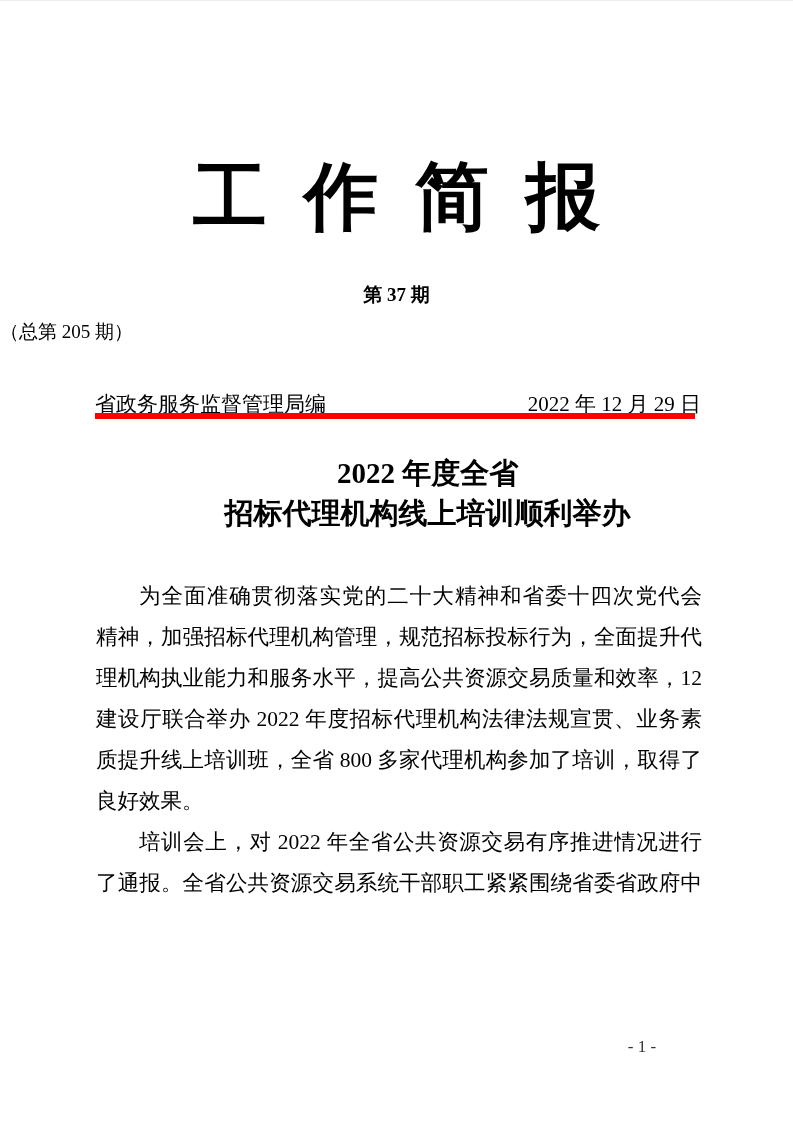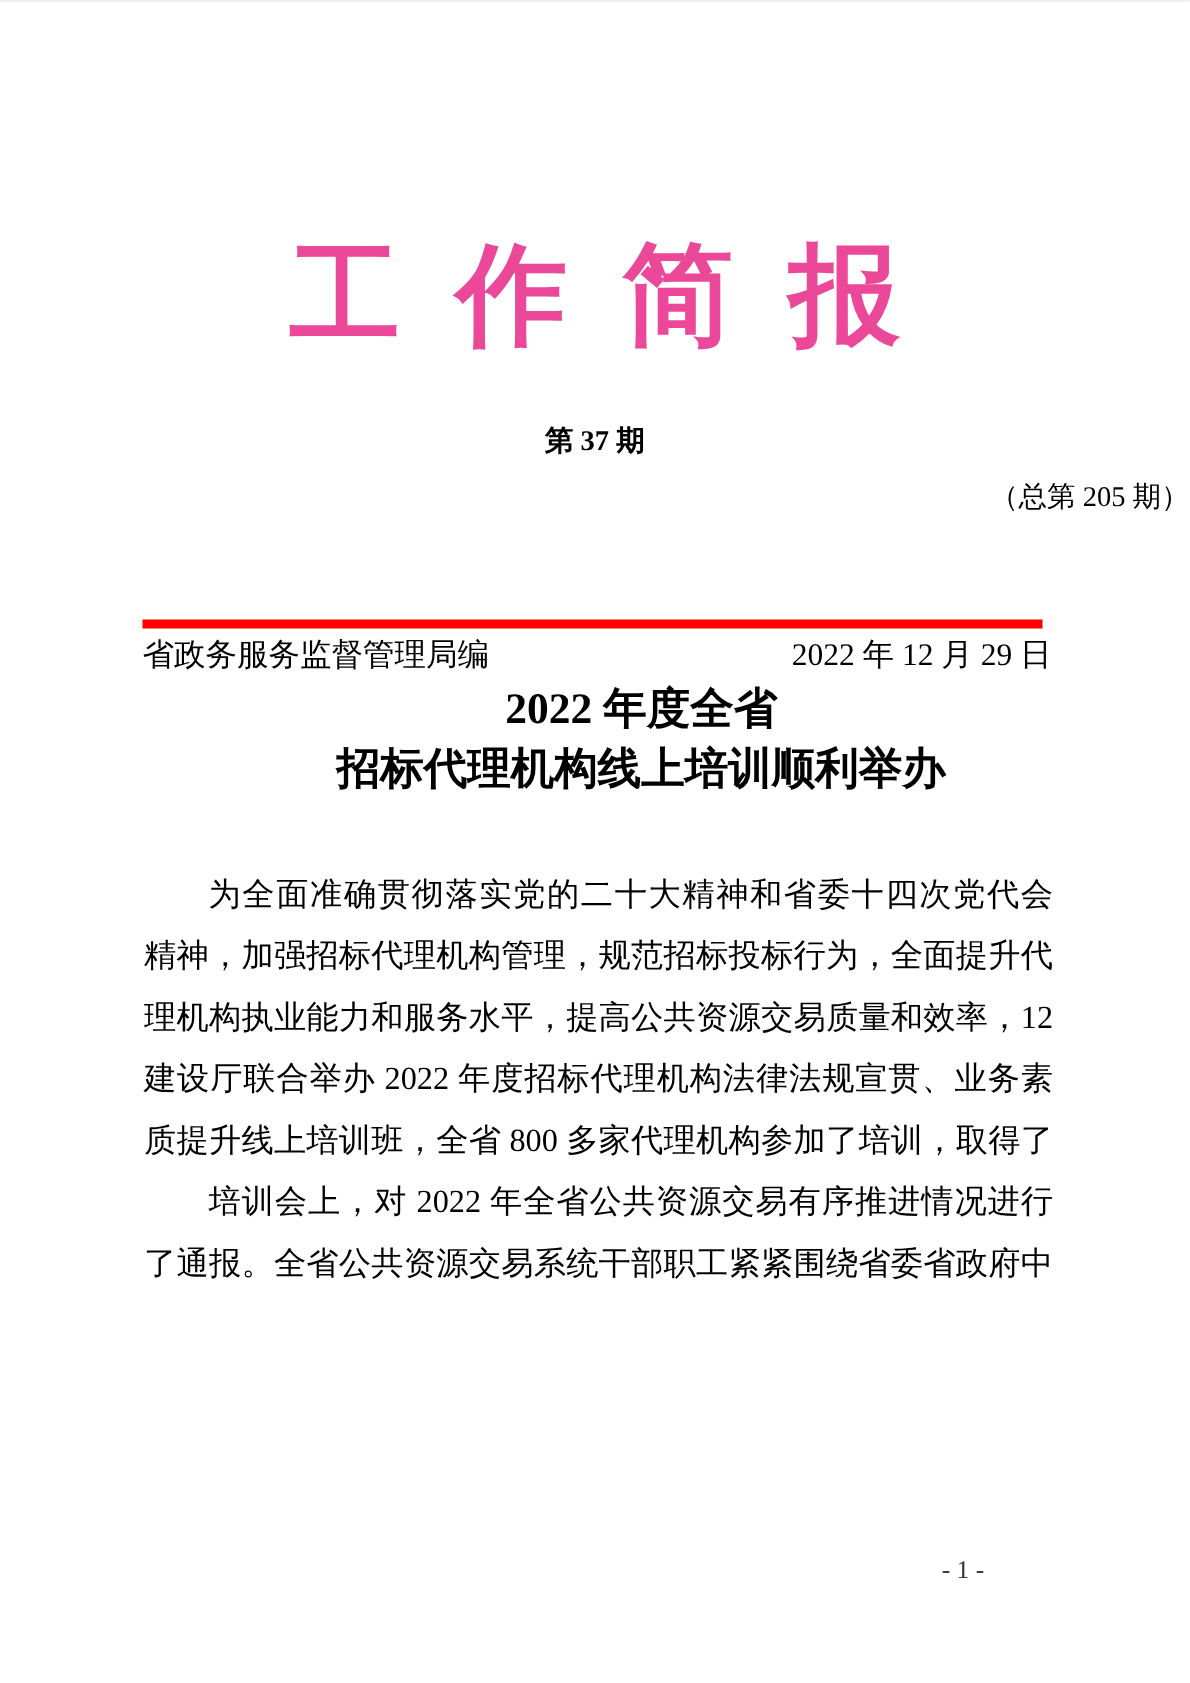--- a/index.html
+++ b/index.html
@@ -45,37 +45,36 @@
     text-align: center;
     font-size: 19px;
     line-height: 26px;
     font-weight: bold;
   }
   .issue-total {
     position: absolute;
     top: 318px;
     left: 0;
     width: 100%;
-    text-align: right;
+    text-align: left;
     font-size: 19px;
     line-height: 26px;
   }
 
   
   .editor-row {
     position: absolute;
     top: 389px;
     left: 95px;
     width: 606px;
     display: flex;
     justify-content: space-between;
     align-items: baseline;
     font-size: 21px;
     line-height: 28px;
-    margin-top: 32px;
   }
 
   
   .red-rule {
     position: absolute;
     top: 412px;
     left: 95px;
     width: 600px;
     height: 6px;
     background: #ff0000;
@@ -124,21 +123,21 @@
     text-align: center;
     font-size: 17px;
     color: #333333;
   }
 </style>
 </head>
 <body>
 
 <div class="page">
 
-  <div class="masthead" style="color: #ec4899;">
+  <div class="masthead" style="color: #000000;">
     <span class="spread">工作简报</span>
   </div>
 
   <div class="issue-no">第 37 期</div>
 
   <div class="issue-total">（总第 205 期）</div>
 
   <div class="editor-row">
     <span>省政务服务监督管理局编</span>
     <span>2022 年 12 月 29 日</span>
@@ -150,19 +149,20 @@
     <div>2022 年度全省</div>
     <div>招标代理机构线上培训顺利举办</div>
   </div>
 
   <div class="article-body" id="article-body">
       <div class="body-line indent">为全面准确贯彻落实党的二十大精神和省委十四次党代会</div>
       <div class="body-line">精神，加强招标代理机构管理，规范招标投标行为，全面提升代</div>
       <div class="body-line">理机构执业能力和服务水平，提高公共资源交易质量和效率，12</div>
       <div class="body-line">建设厅联合举办 2022 年度招标代理机构法律法规宣贯、业务素</div>
       <div class="body-line">质提升线上培训班，全省 800 多家代理机构参加了培训，取得了</div>
+      <div class="body-line plain-last">良好效果。</div>
       <div class="body-line indent">培训会上，对 2022 年全省公共资源交易有序推进情况进行</div>
       <div class="body-line">了通报。全省公共资源交易系统干部职工紧紧围绕省委省政府中</div>
     </div>
 
   <div class="page-number">- 1 -</div>
 
 </div>
 
 </body></html>

